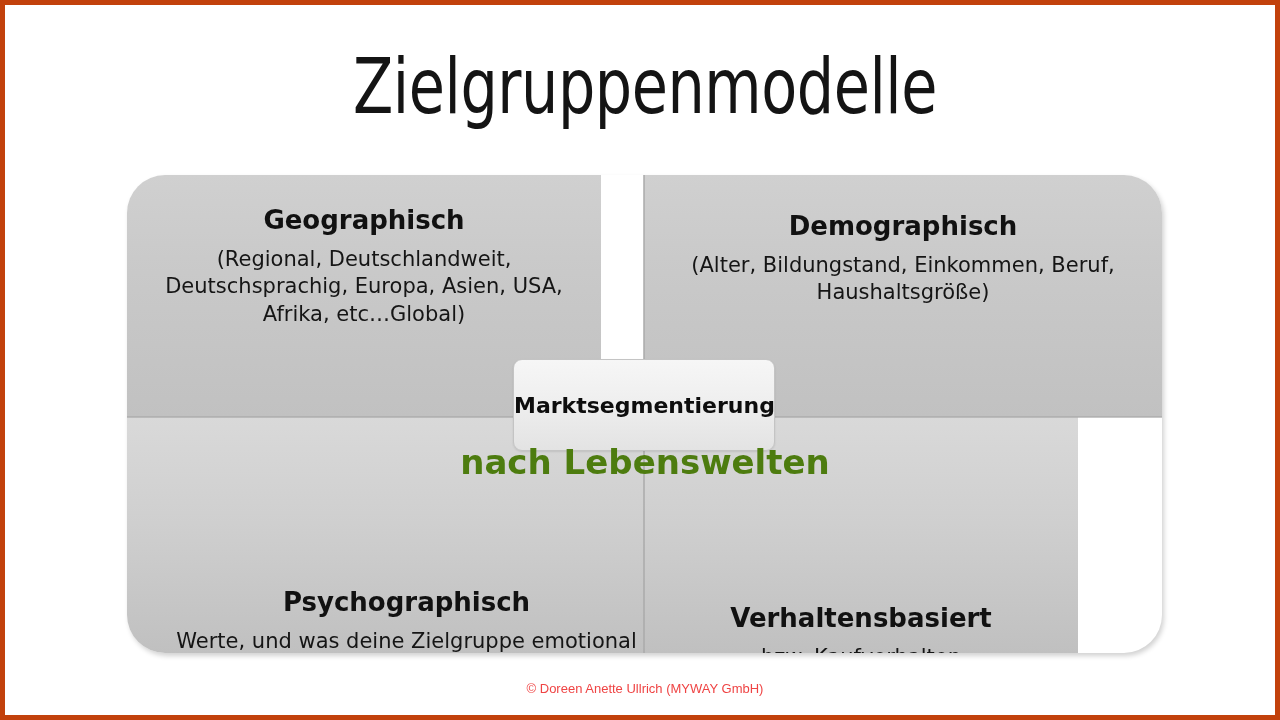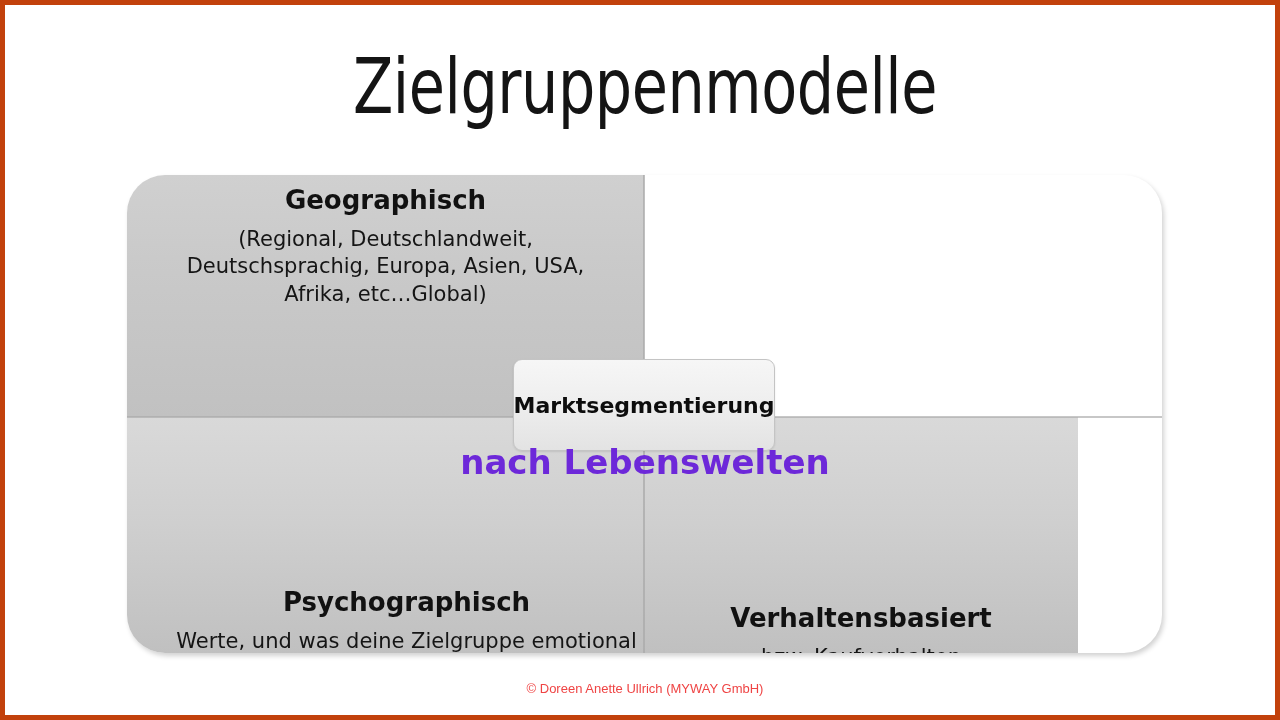--- a/index.html
+++ b/index.html
@@ -57,24 +57,24 @@
     position: absolute;
     box-sizing: border-box;
     padding: 0 26px;
     text-align: center;
   }
 
   
   #q-geographisch {
     left: 0;
     top: 0;
-    width: 517px;
+    width: 474px;
     height: 242px;
     background: linear-gradient(to bottom, #d0d0d0 0%, #c9c9c9 40%, #c1c1c1 100%);
-    padding-top: 10px;
+    padding-top: 30px;
   }
   
   #q-demographisch {
     left: 517px;
     top: 0;
     width: 518px;
     height: 242px;
     background: linear-gradient(to bottom, #d0d0d0 0%, #c9c9c9 40%, #c1c1c1 100%);
     padding-top: 36px;
   }
@@ -138,39 +138,39 @@
     left: 508px;
     top: 354px;
     width: 262px;
     height: 92px;
     box-sizing: border-box;
     border-radius: 9px;
     border: 1px solid #c4c4c4;
     background: linear-gradient(to bottom, #f6f6f6 0%, #efefef 45%, #e3e3e3 100%);
     display: flex;
     align-items: center;
-    justify-content: center;
+    justify-content: flex-start;
     box-shadow: 0 1px 2px rgba(0,0,0,0.10);
   }
   #center-box-label {
     font-size: 22px;
     font-weight: bold;
     color: #0d0d0d;
     white-space: nowrap;
   }
   #center-overflow {
     position: absolute;
     left: 400px;
     top: 438px;
     width: 480px;
     text-align: center;
     font-size: 34px;
     font-weight: bold;
     line-height: 1.16;
-    color: #6d28d9;
+    color: #4d7c0f;
     pointer-events: none;
   }
 
   
   #footer {
     position: absolute;
     left: 0;
     top: 676px;
     width: 1280px;
     text-align: center;
@@ -186,20 +186,24 @@
 
   <div id="slide-title">Zielgruppenmodelle</div>
 
   <div id="matrix">
 
     <div class="quadrant" id="q-geographisch">
       <p class="q-heading">Geographisch</p>
       <p class="q-body">(Regional, Deutschlandweit, Deutschsprachig, Europa, Asien, USA, Afrika, etc…Global)</p>
     </div>
 
+    <div class="quadrant" id="q-demographisch">
+      <p class="q-heading">Demographisch</p>
+      <p class="q-body">(Alter, Bildungstand, Einkommen, Beruf, Haushaltsgröße)</p>
+    </div>
 
     <div class="quadrant" id="q-psychographisch">
       <p class="q-heading">Psychographisch</p>
       <p class="q-body">Werte, und was deine Zielgruppe emotional bewegt</p>
     </div>
 
     <div class="quadrant" id="q-verhaltensbasiert">
       <p class="q-heading">Verhaltensbasiert</p>
       <p class="q-body">bzw. Kaufverhalten</p>
     </div>

